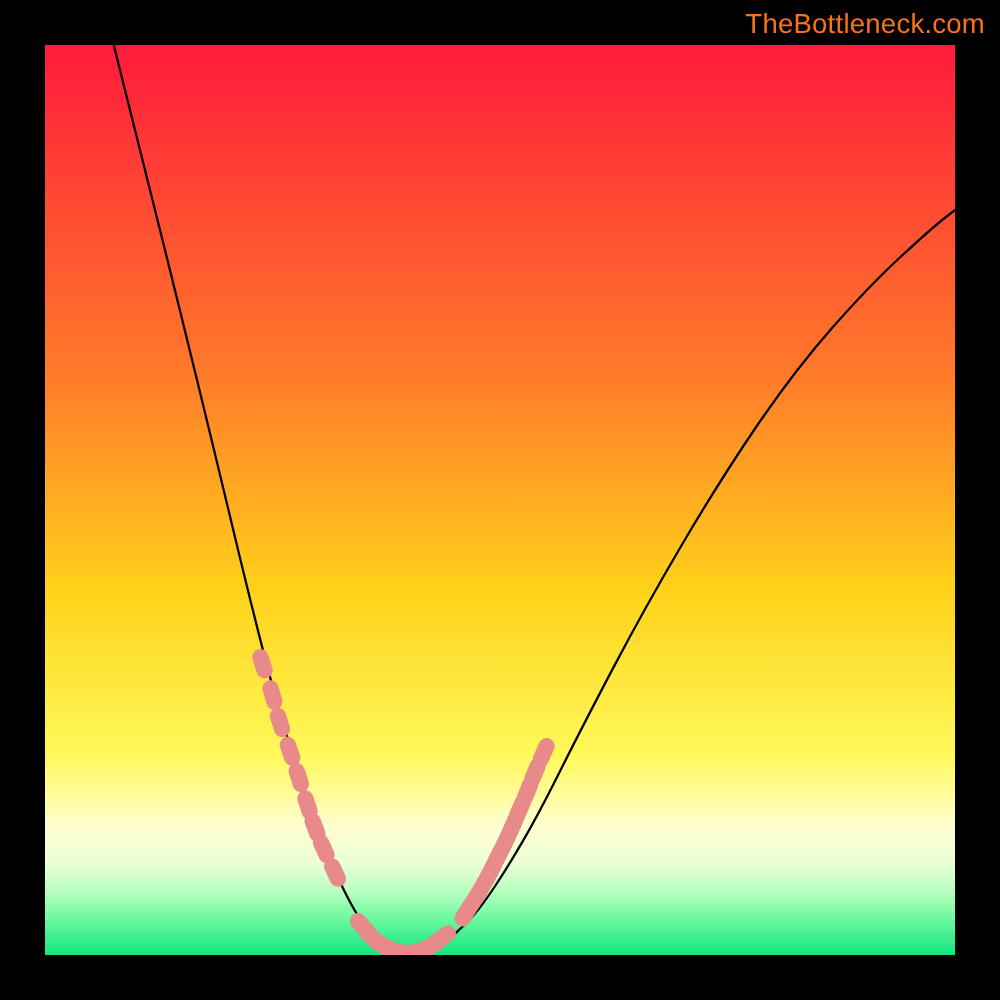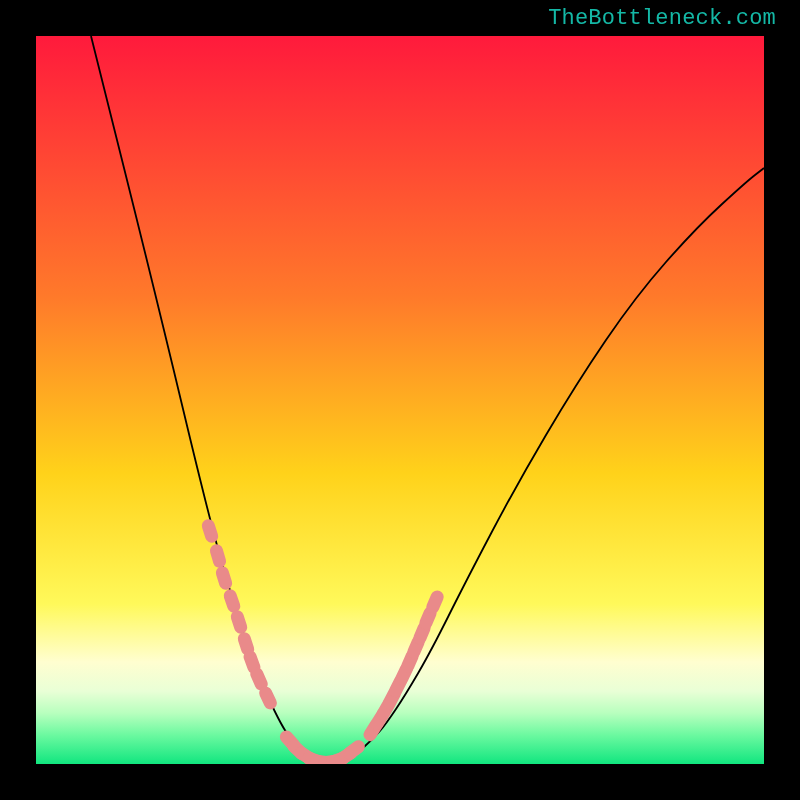--- a/index.html
+++ b/index.html
@@ -39,26 +39,25 @@
   svg.overlay {
     position: absolute;
     left: 0;
     top: 0;
     width: 728px;
     height: 728px;
   }
   .watermark {
     position: absolute;
     top: 6px;
-    right: 24px;
+    right: 12px;
     font-size: 22px;
-    color: #14b8a6;
+    color: #f97316;
     letter-spacing: 0.2px;
     font-weight: 500;
-    font-family: Liberation Mono, monospace;
   }
 </style>
 </head>
 <body>
 
 <div class="frame">
   <div class="plot">
     <svg class="overlay" viewBox="0 0 728 728">
       <path id="curve-path" fill="none" stroke="#000000" stroke-width="1.8" d="M 55 0 Q 55 0 87.5 130 Q 120 260 147.5 375 Q 175 490 187.5 532.5 Q 200 575 210 605 Q 220 635 231.5 660 Q 243 685 249.5 695 Q 256 705 262 711.5 Q 268 718 274 722 Q 280 726 290 726 Q 300 726 310 722 Q 320 718 328.5 710.5 Q 337 703 343.5 695.5 Q 350 688 360 673 Q 370 658 382.5 636.5 Q 395 615 412.5 580 Q 430 545 455 497.5 Q 480 450 510 399 Q 540 348 570 304 Q 600 260 630 226 Q 660 192 685 169 Q 710 146 719 139 L 728 132"></path>
       <g id="markers-left">

